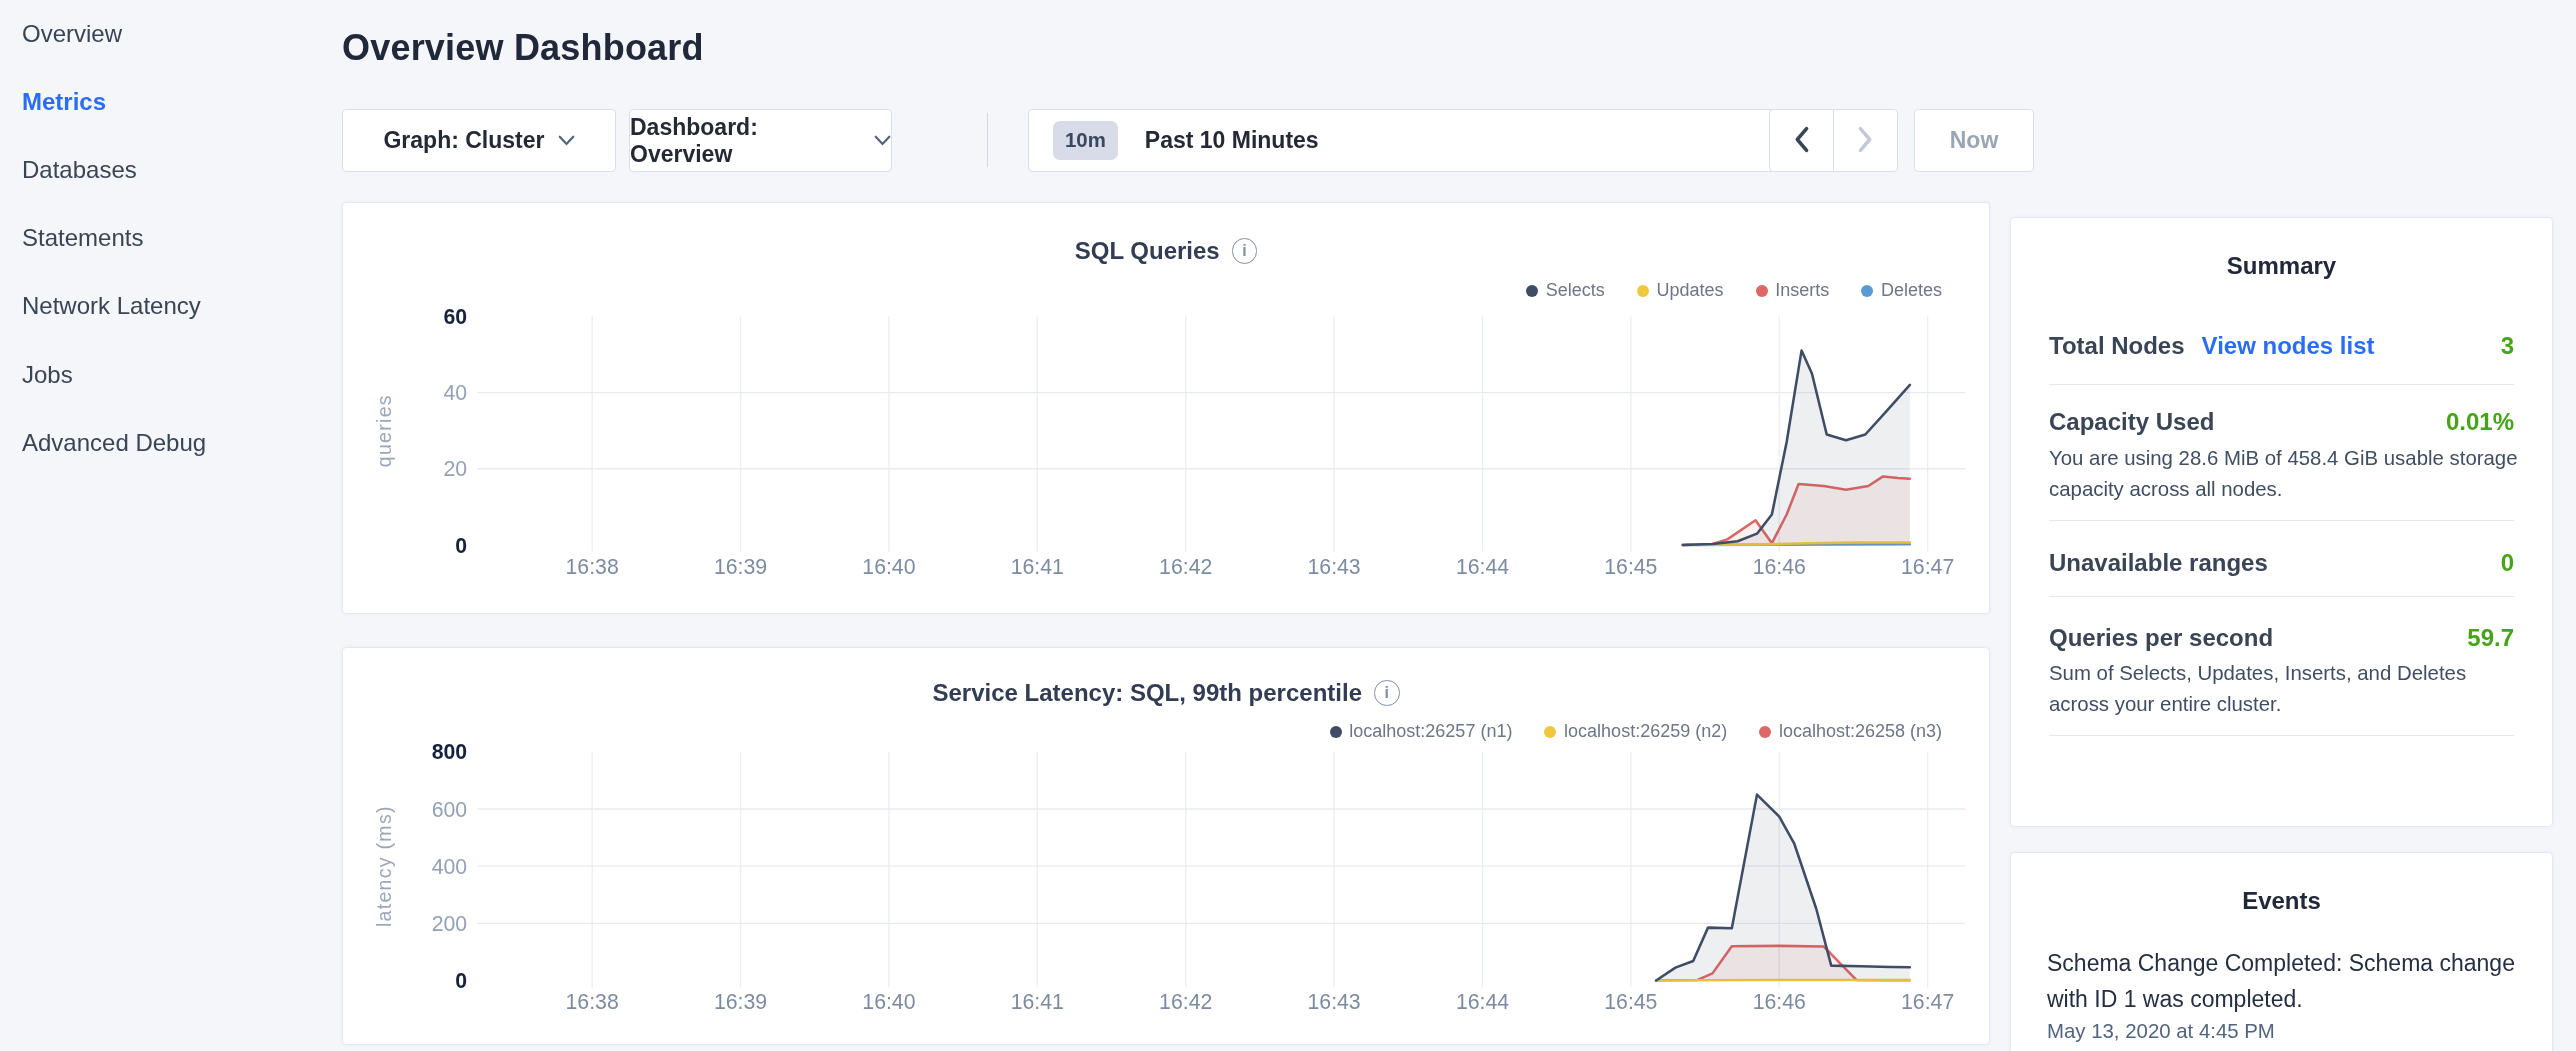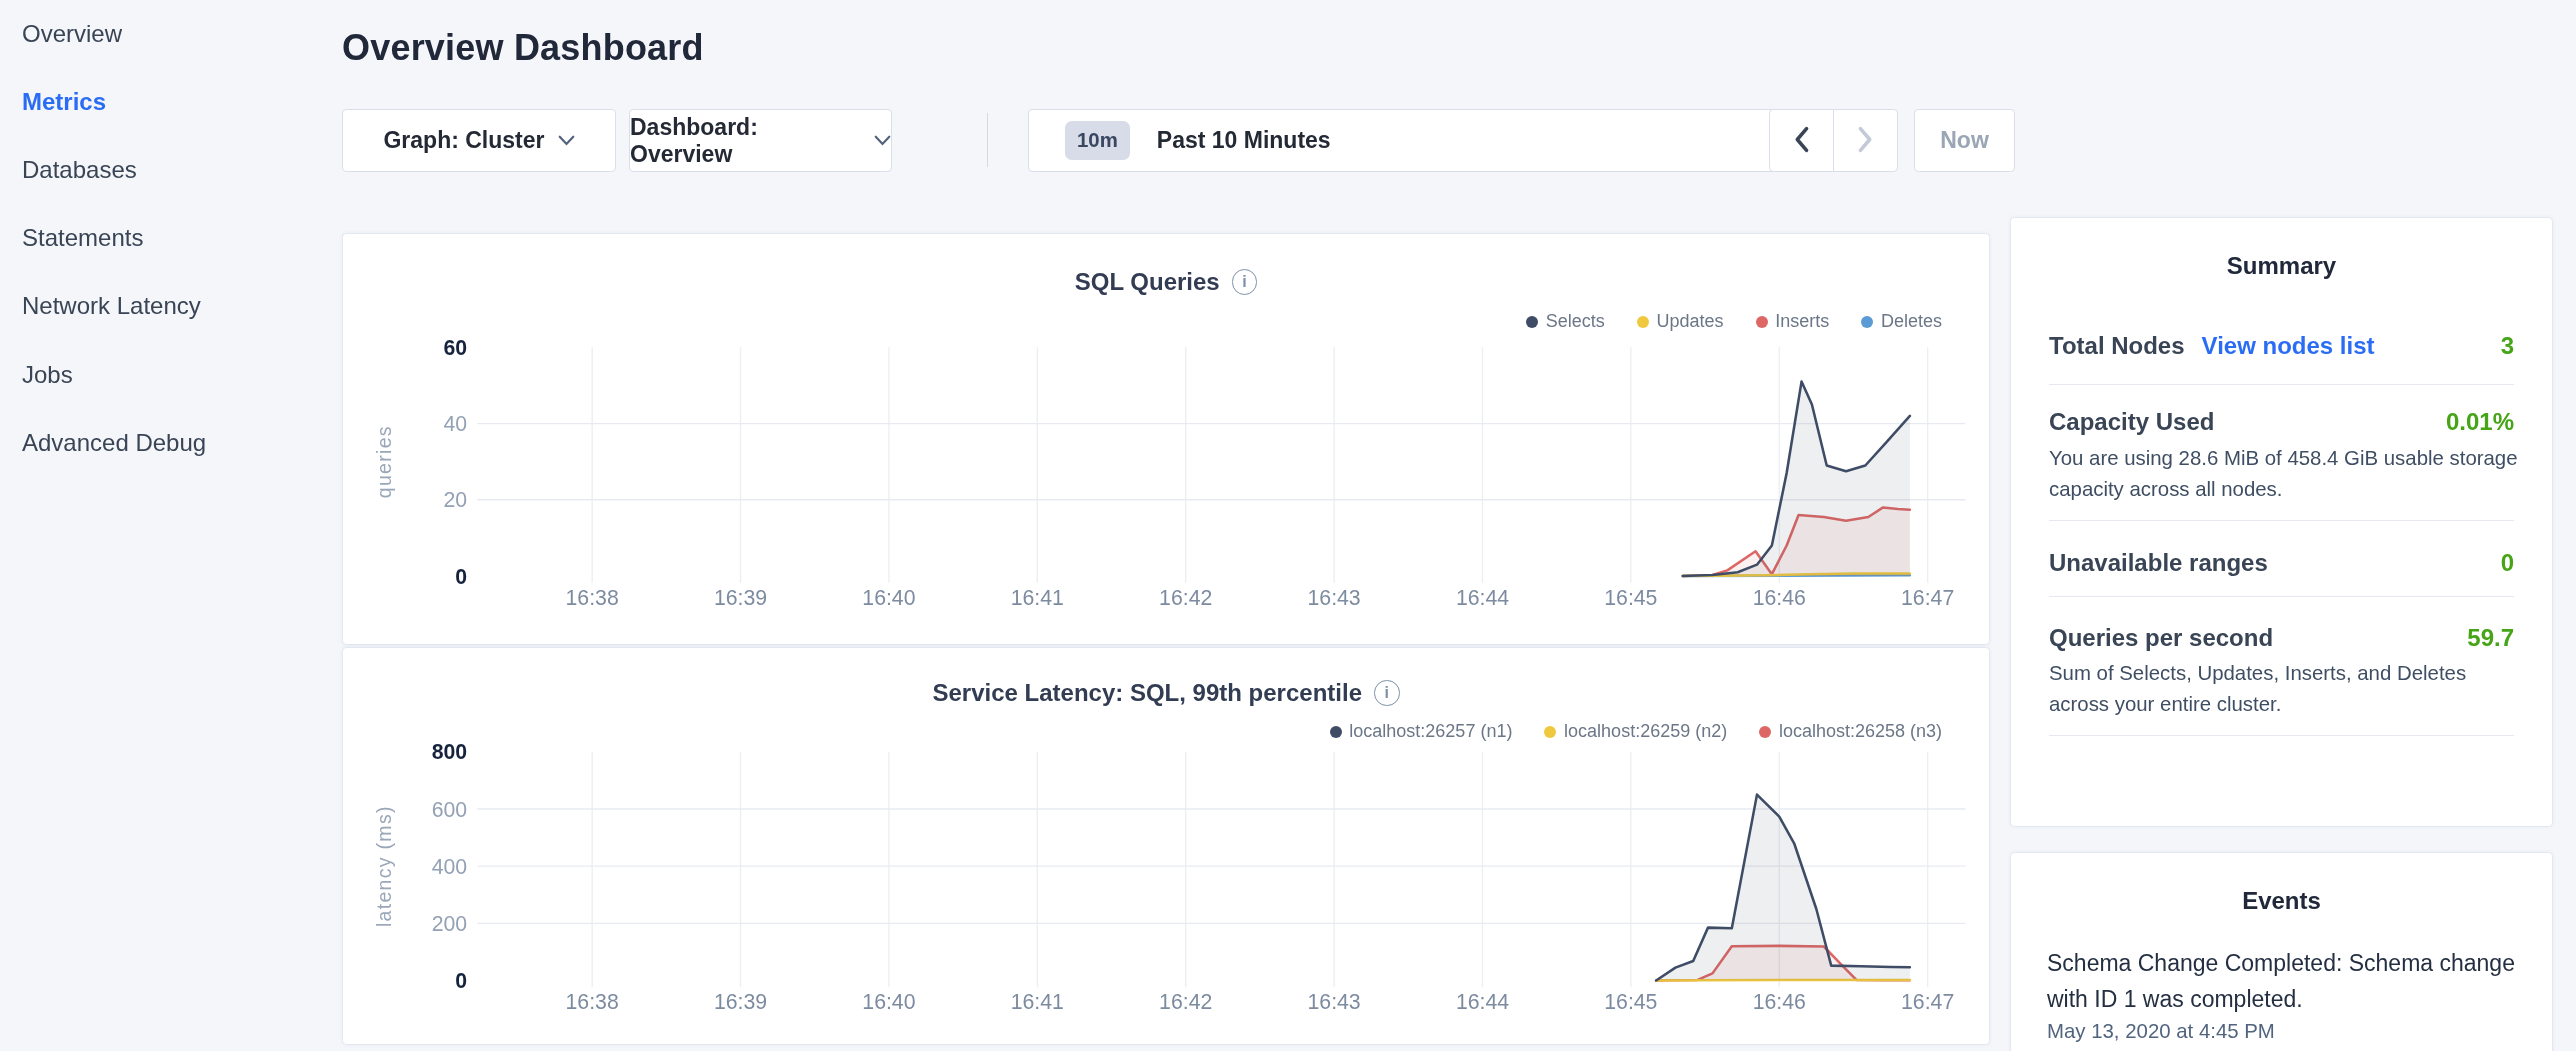--- a/index.html
+++ b/index.html
@@ -24,49 +24,49 @@
 
   .ctl {
     position:absolute; top:109px; height:63px; background:#ffffff;
     border:0.9px solid #d9dfe8; border-radius:4.3px; display:flex;
     align-items:center; cursor:pointer;
   }
   .ctl-label { font-size:23px; font-weight:700; color:#242a35; }
   .dd-graph { left:342px; width:274px; justify-content:center; gap:13px; }
   .dd-dashboard { left:629px; width:263px; justify-content:center; gap:15.3px; }
   .vdivider { position:absolute; left:987px; top:113px; width:0.9px; height:54px; background:#d3d9e2; }
-  .time-selector { left:1028px; width:796px; padding:0 36px; }
+  .time-selector { left:1028px; width:796px; padding:0 24px; }
   .tw-badge {
     background:#d7dce8; color:#3a4760; font-size:20.4px; font-weight:700;
     border-radius:6.8px; padding:9.4px 12px; line-height:1;
   }
   .tw-label { margin-left:27px; font-size:23px; font-weight:700; color:#242a35; }
   .time-selector .chev { margin-left:auto; }
   .chev svg { display:block; }
 
   .arrow-group { position:absolute; left:1769px; top:109px; display:flex; }
   .arrow-btn {
     width:65px; height:63px; background:#fff; border:0.9px solid #d9dfe8;
     display:flex; align-items:center; justify-content:center; cursor:pointer;
   }
   .arrow-btn.prev { border-radius:4.3px 0 0 4.3px; }
   .arrow-btn.next { border-radius:0 4.3px 4.3px 0; margin-left:-0.9px; }
   .now-btn {
-    position:absolute; left:1914px; top:109px; width:101px; height:63px;
+    position:absolute; left:1914px; top:109px; width:120px; height:63px;
     background:#fff; border:0.9px solid #d9dfe8; border-radius:4.3px;
     display:flex; align-items:center; justify-content:center;
     font-size:23px; font-weight:700; color:#9aa5b5;
   }
 
   .card {
     position:absolute; background:#fff; border:0.9px solid #e3e8f0;
     border-radius:4.3px; box-shadow:0 0 4.3px rgba(40,60,90,0.05);
   }
   .chart-card { left:342px; width:1648px; }
-  #chart-card-0 { top:233px; height:412px; }
+  #chart-card-0 { top:202px; height:412px; }
   #chart-card-1 { top:647px; height:398px; }
 
   .chart-title-row {
     position:absolute; left:0; right:0; text-align:center;
   }
   .chart-title-inner { display:inline-flex; align-items:center; gap:12px; }
   .chart-title { font-size:24px; font-weight:700; color:#323c52; }
   .info-icon {
     width:25.5px; height:25.5px; border:1.7px solid #7e91a8; border-radius:50%;
     color:#7e91a8; font-size:16px; font-weight:700; display:inline-flex;

